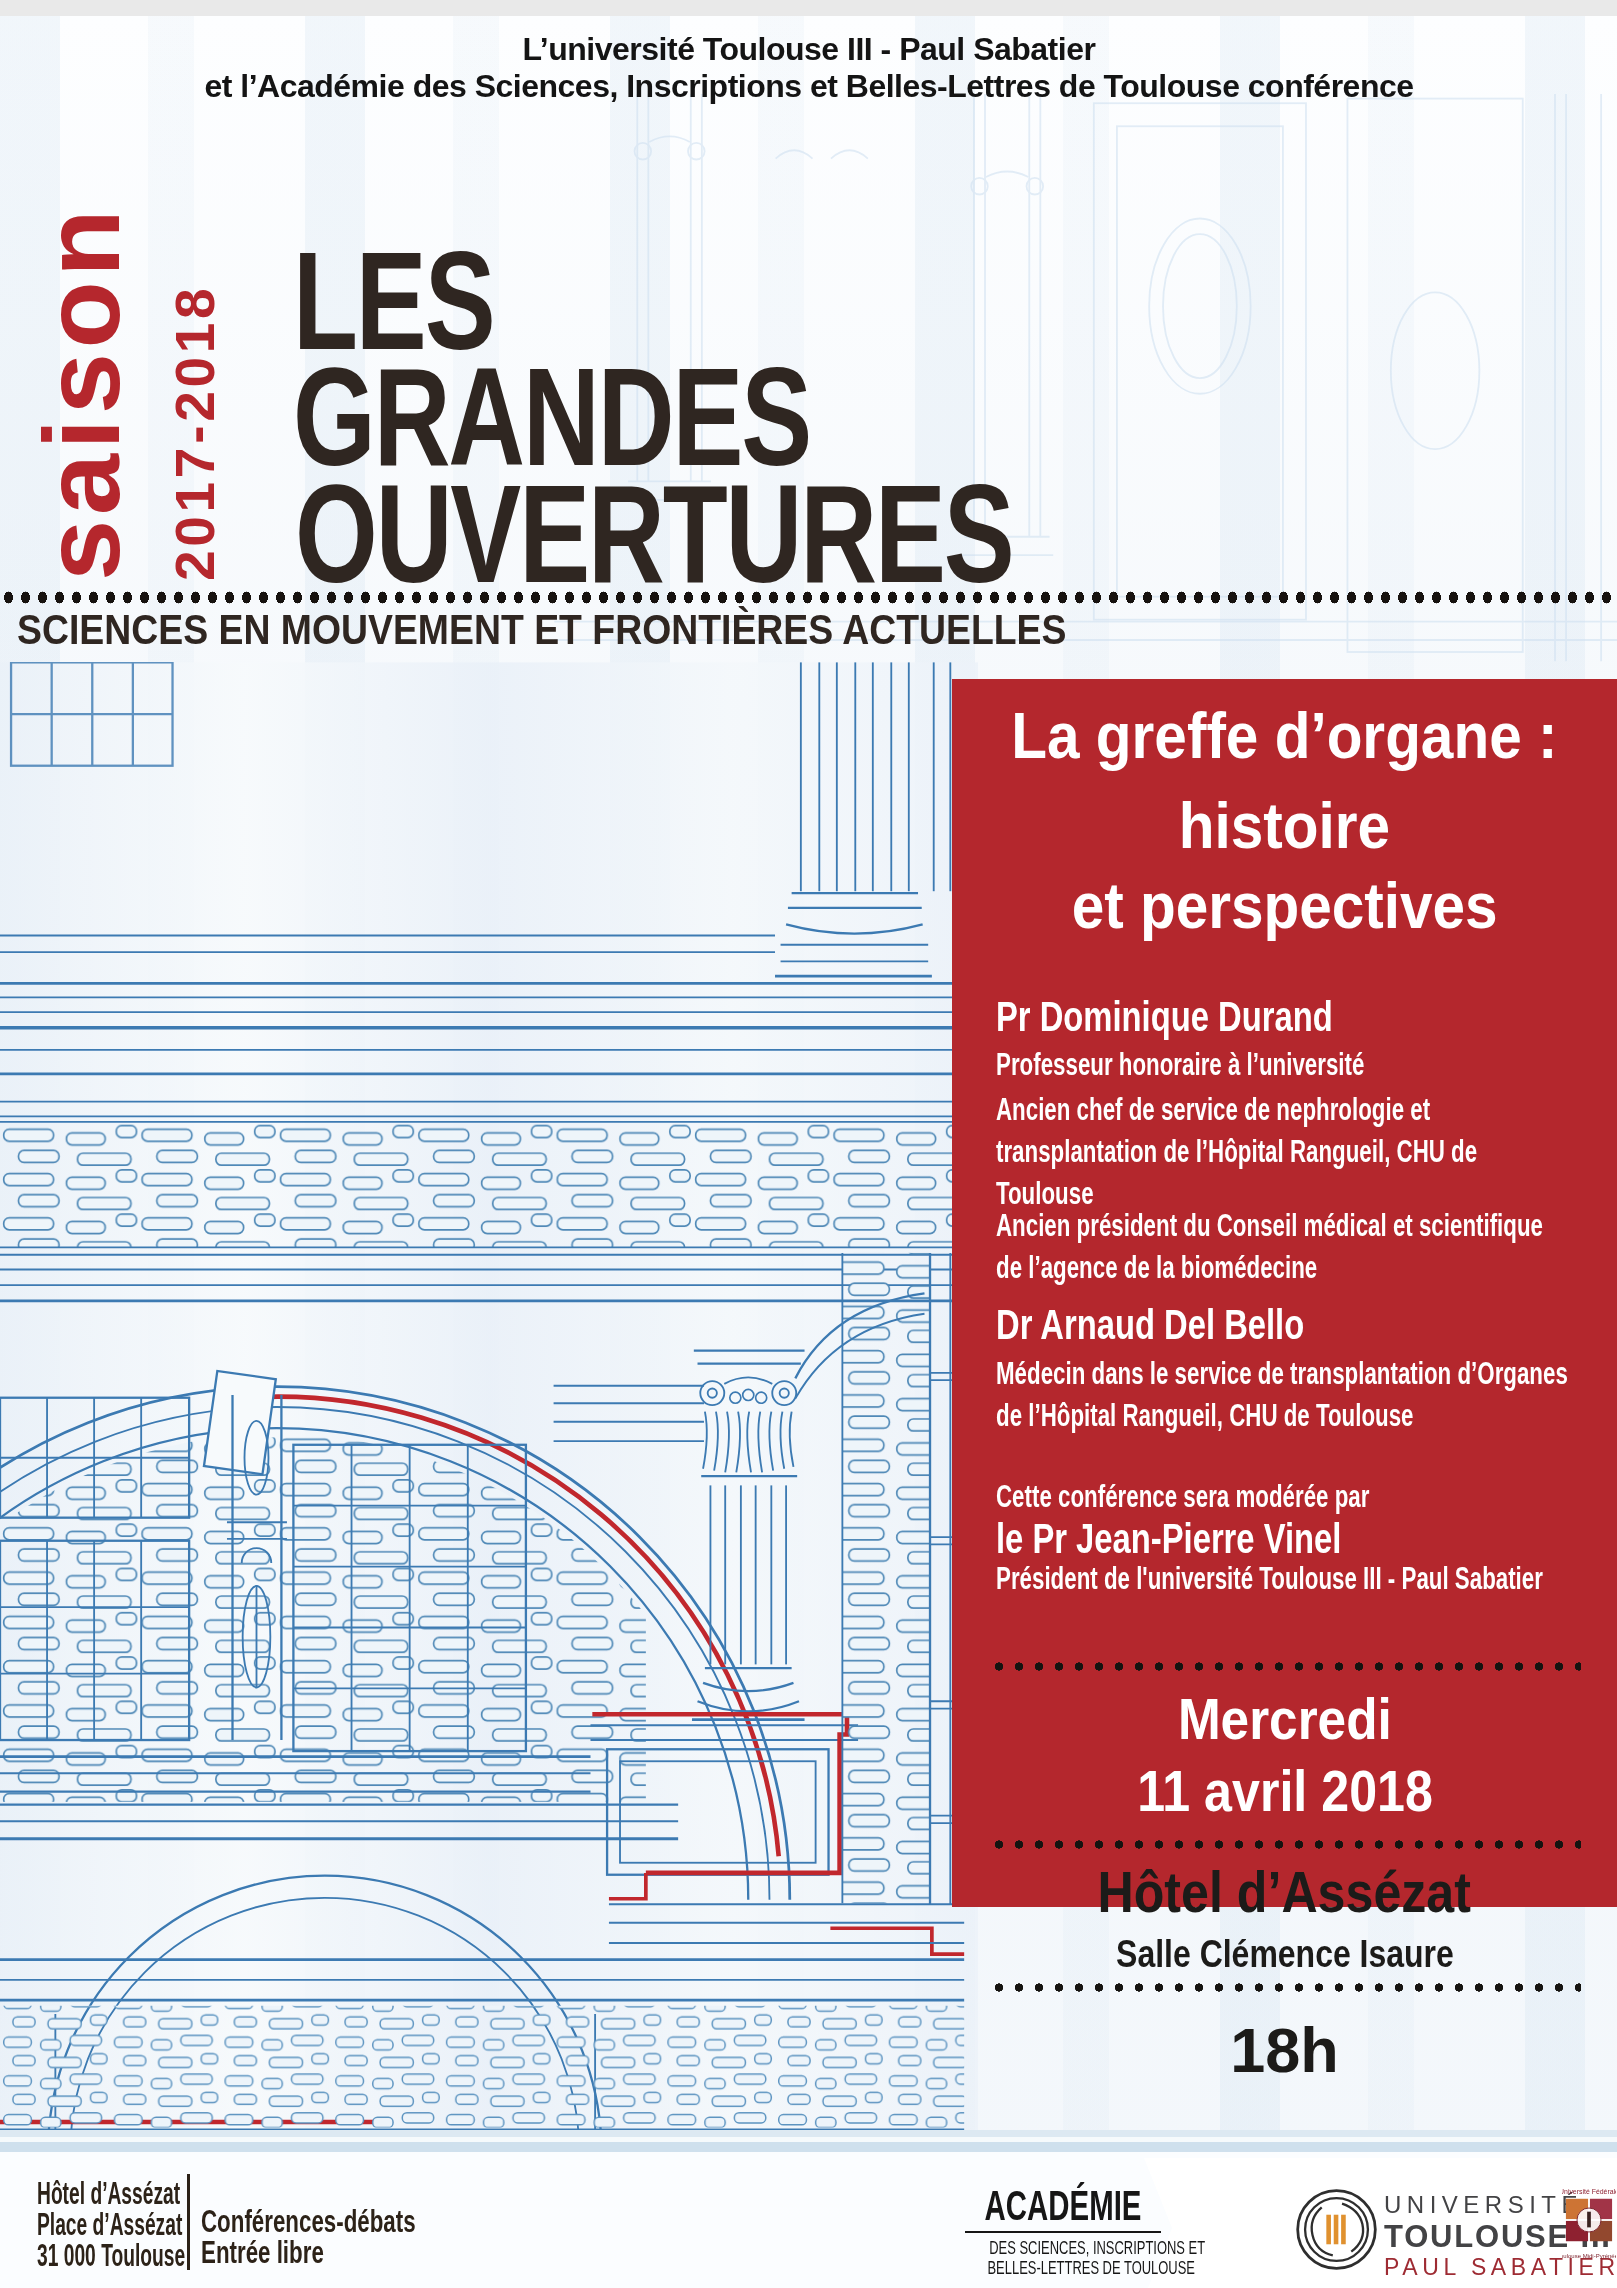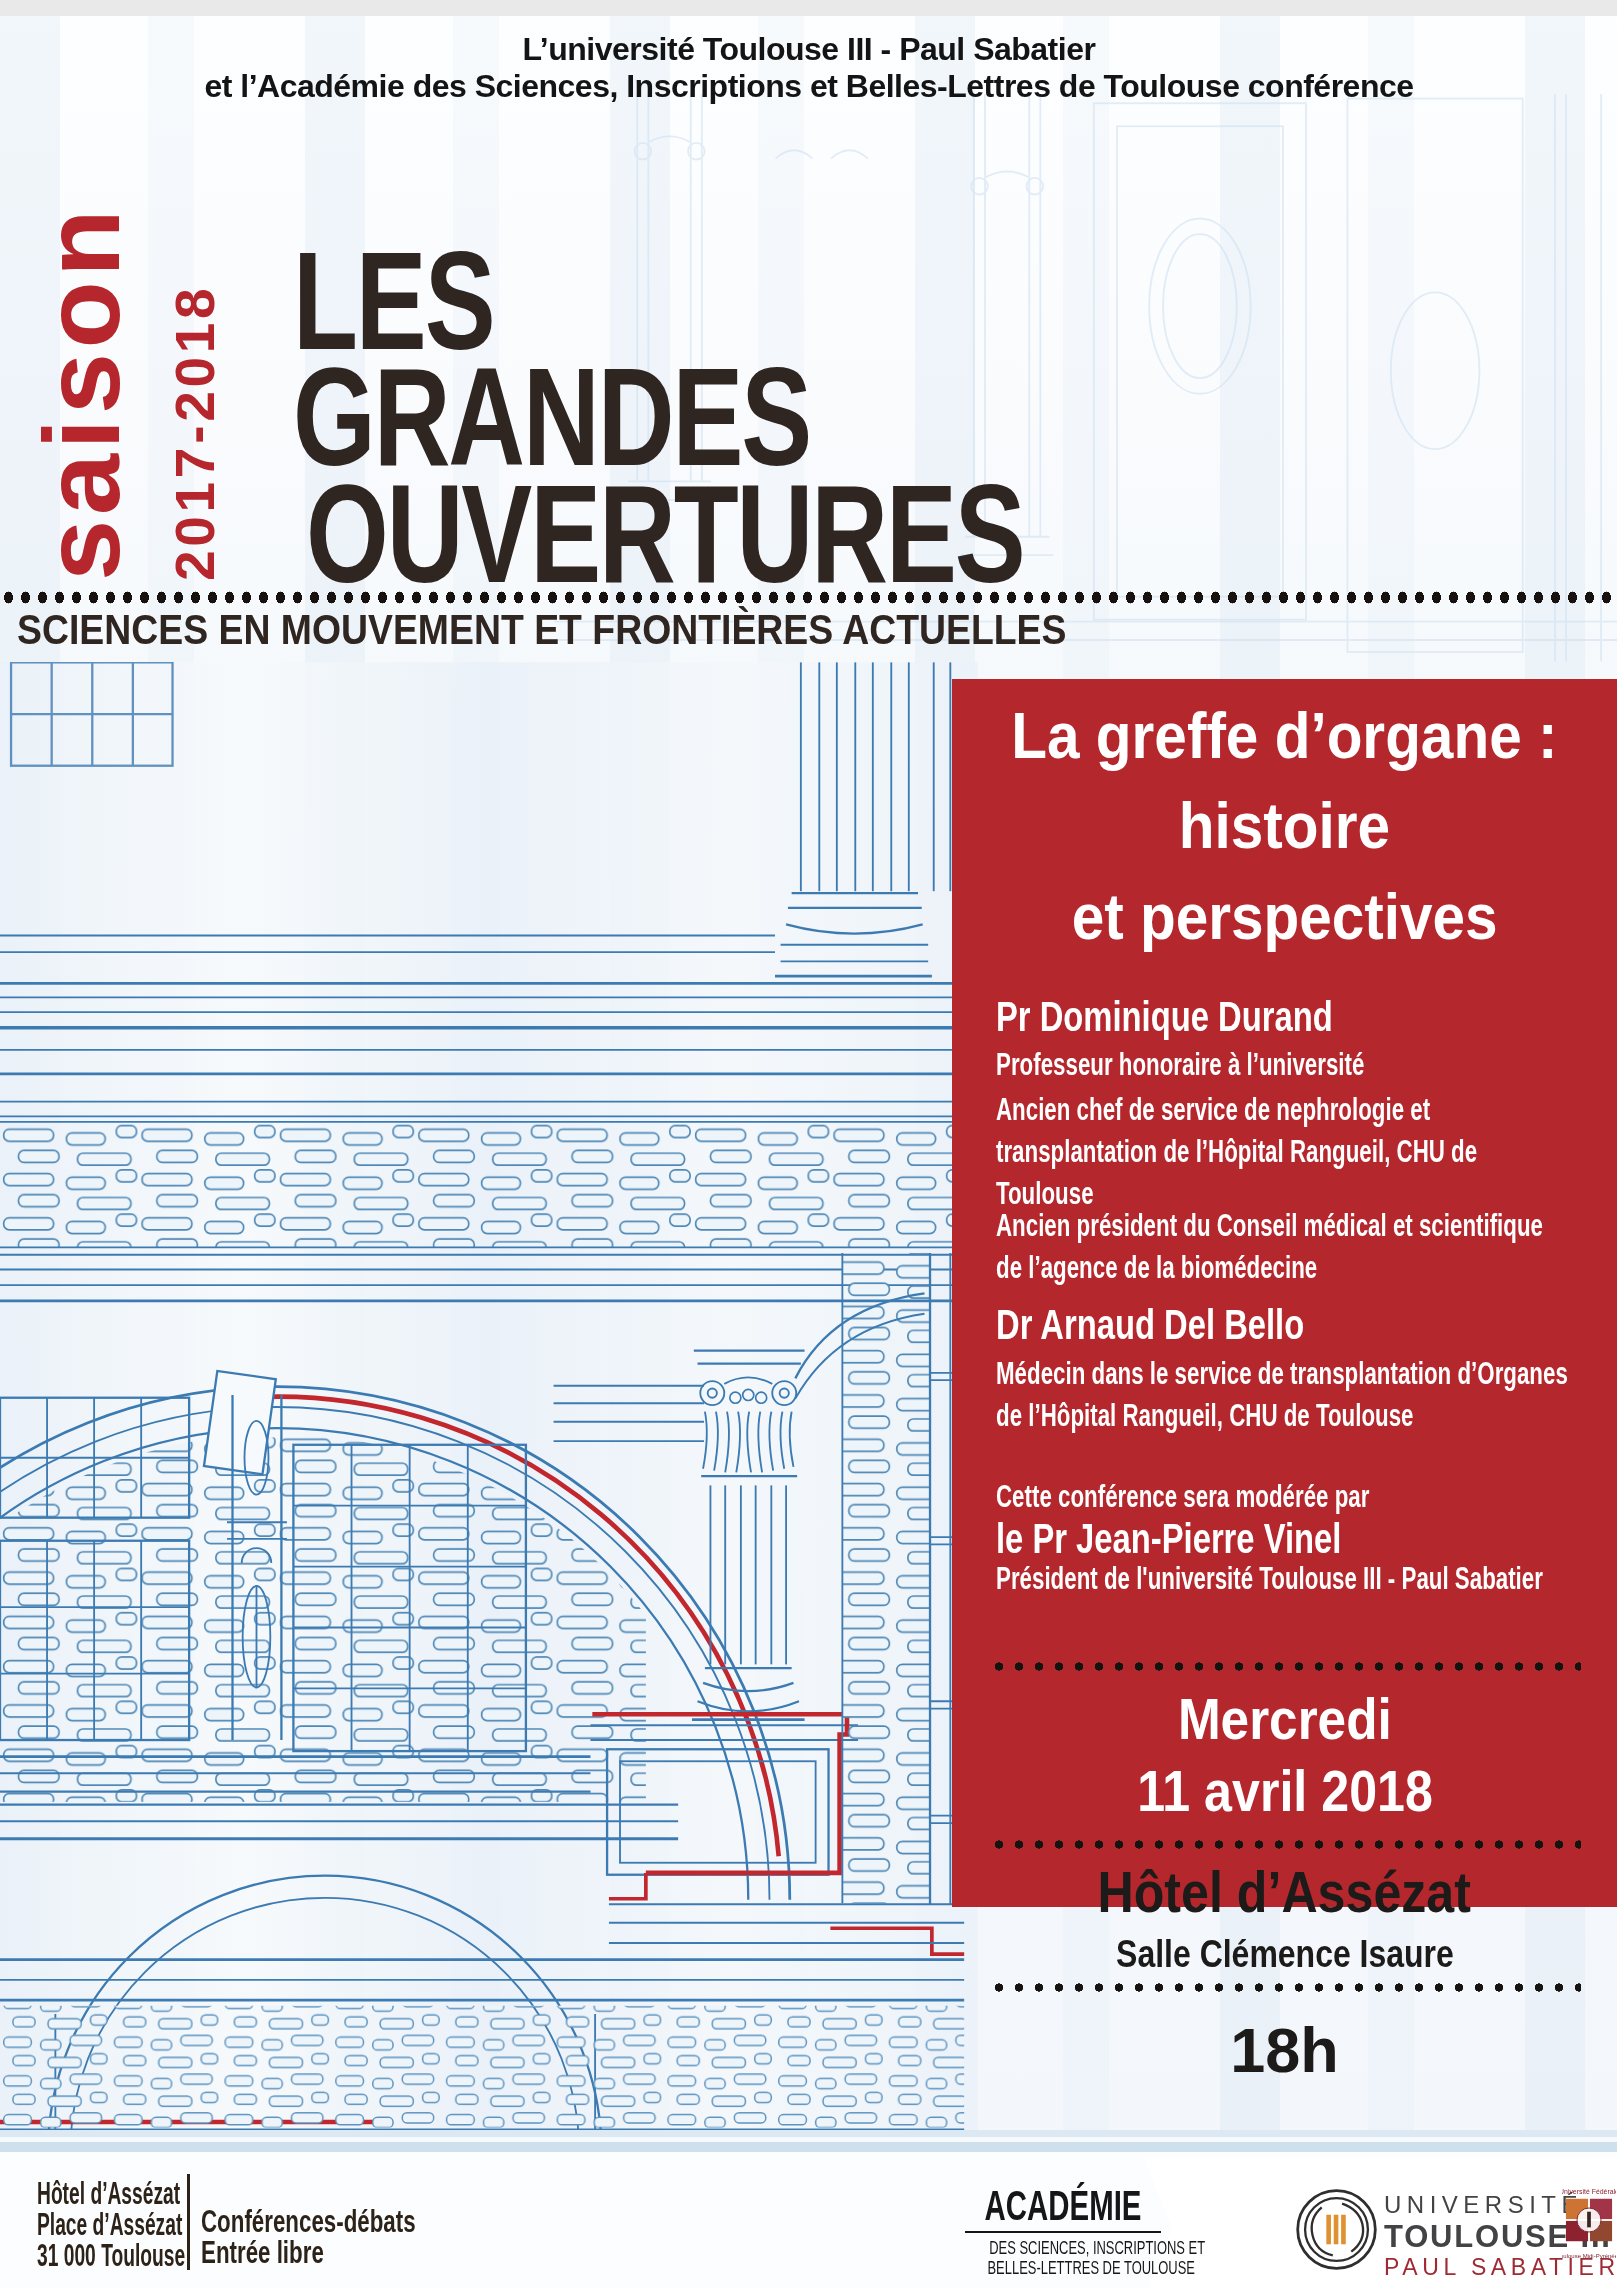--- a/index.html
+++ b/index.html
@@ -280,38 +280,38 @@
 
   <div class="abs season" style="left:28px;top:565px;font-size:138px;letter-spacing:5.5px;transform:rotate(-90deg) scale(.8,.78);transform-origin:0 0;line-height:1;">saison</div>
   <div class="abs season" style="left:168px;top:565px;font-size:55px;letter-spacing:3.7px;transform:rotate(-90deg);transform-origin:0 0;line-height:1;">2017-2018</div>
 
   <div class="abs" style="left:293px;top:215px;">
     <span class="cond title-line" style="transform:scaleX(.76);">LES</span>
   </div>
   <div class="abs" style="left:293px;top:331px;">
     <span class="cond title-line" style="transform:scaleX(.76);">GRANDES</span>
   </div>
-  <div class="abs" style="left:306px;top:448px;">
+  <div class="abs" style="left:295px;top:448px;">
     <span class="cond title-line" style="transform:scaleX(.76);">OUVERTURES</span>
   </div>
 
   <div class="abs dots-top" style="left:0;top:574px;width:1618px;"></div>
 
   <div class="abs" style="left:16.6px;top:593px;">
     <span class="cond" style="font-size:42px;font-weight:700;color:#2f2621;transform:scaleX(.89);">SCIENCES EN MOUVEMENT ET FRONTIÈRES ACTUELLES</span>
   </div>
 
   <div class="abs panel">
     <div class="blk pcenter" style="top:24px;">
       <span class="condc" style="font-size:65px;font-weight:700;transform:scaleX(.9);">La greffe d’organe :</span>
     </div>
     <div class="blk pcenter" style="top:114px;">
       <span class="condc" style="font-size:65px;font-weight:700;transform:scaleX(.9);">histoire</span>
     </div>
-    <div class="blk pcenter" style="top:205px;">
+    <div class="blk pcenter" style="top:194px;">
       <span class="condc" style="font-size:65px;font-weight:700;transform:scaleX(.9);">et perspectives</span>
     </div>
 
     <div class="blk pname" style="left:44px;top:314px;">Pr Dominique Durand</div>
     <div class="blk pbody" style="left:44px;top:365px;">Professeur honoraire à l’université</div>
     <div class="blk pbody" style="left:44px;top:410px;">Ancien chef de service de nephrologie et transplantation de l’Hôpital Rangueil, CHU de Toulouse</div>
     <div class="blk pbody" style="left:44px;top:526px;">Ancien président du Conseil médical et scientifique de l’agence de la biomédecine</div>
 
     <div class="blk pname" style="left:44px;top:622px;">Dr Arnaud Del Bello</div>
     <div class="blk pbody" style="left:44px;top:674px;">Médecin dans le service de transplantation d’Organes de l’Hôpital Rangueil, CHU de Toulouse</div>

